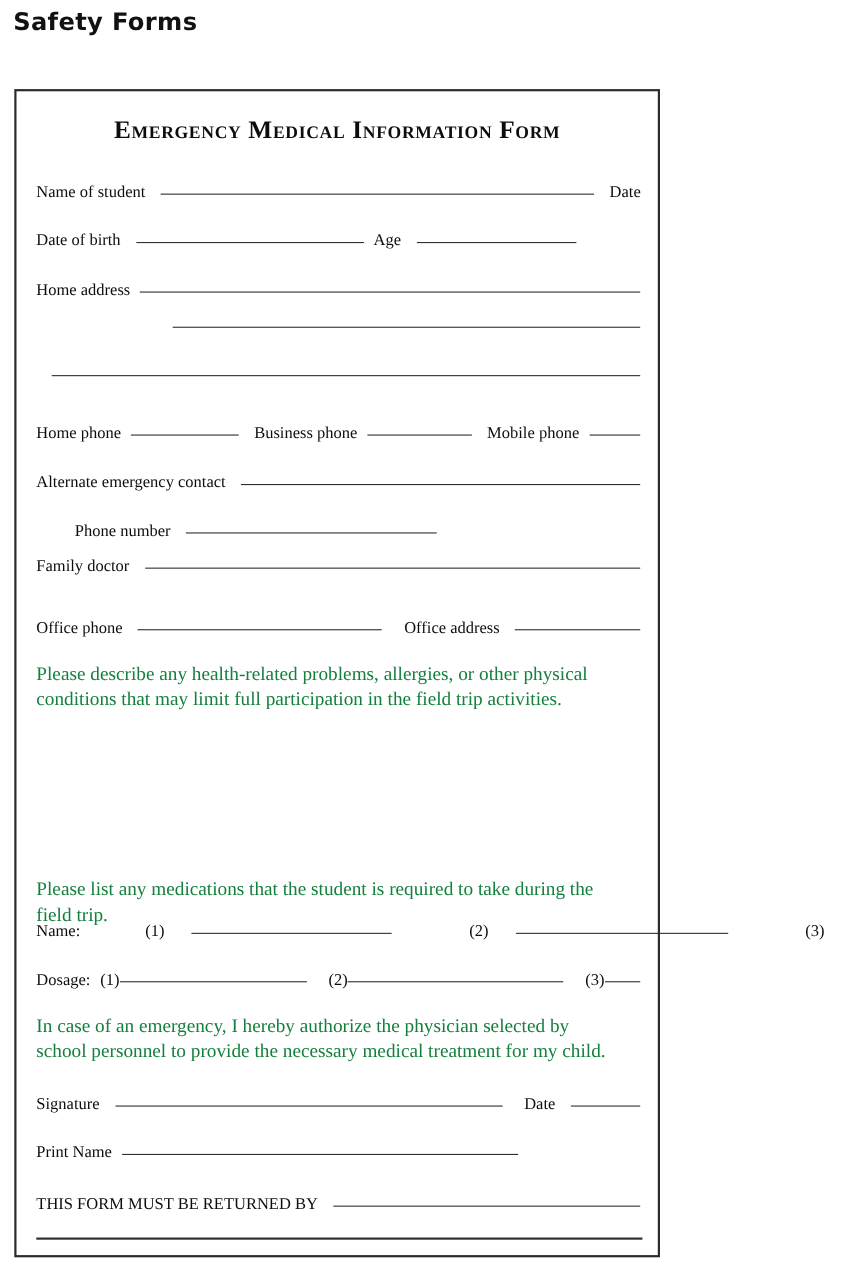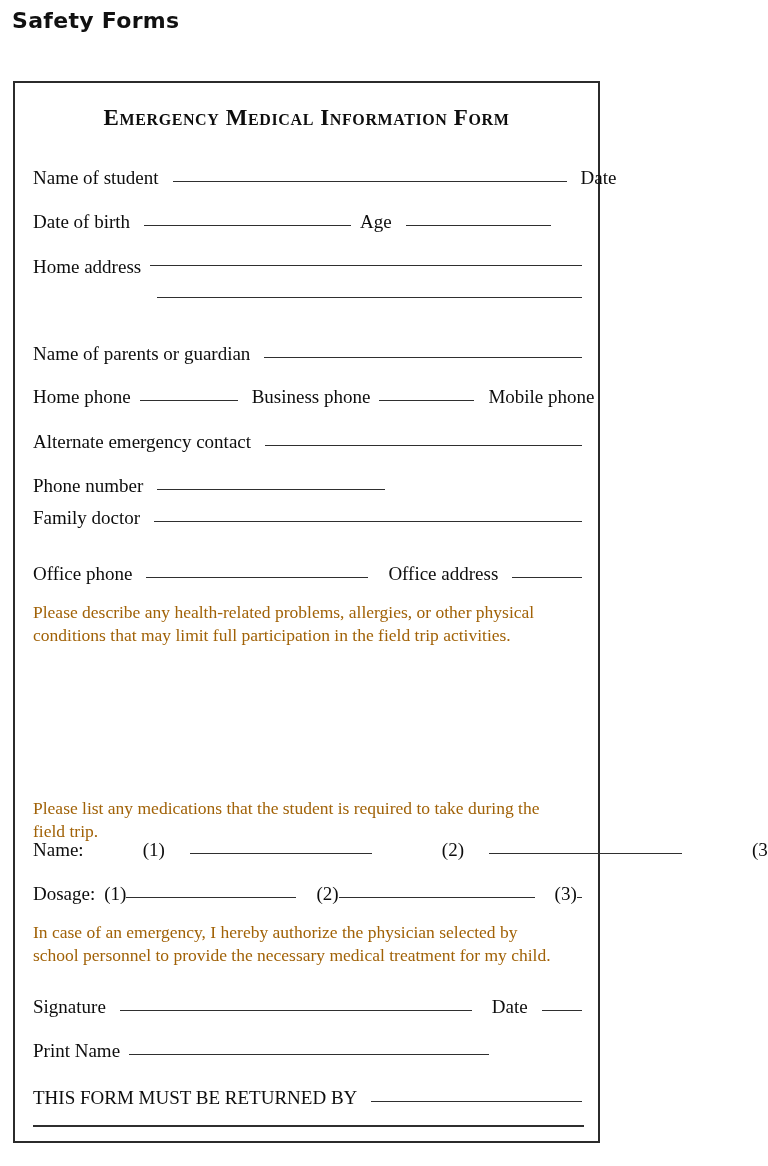--- a/index.html
+++ b/index.html
@@ -51,21 +51,21 @@
     color: #0d0d0d;
   }
 
   
   .row {
     position: absolute;
     left: 18px;
     right: 16px;
     display: flex;
     align-items: baseline;
-    font-size: 19px;
+    font-size: 15px;
     white-space: nowrap;
   }
   .lbl {
     flex: 0 0 auto;
     color: #0d0d0d;
   }
   
   .line {
     flex: 0 0 auto;
     height: 0;
@@ -78,21 +78,21 @@
   .gap-m { flex: 0 0 14px; }
   .gap-l { flex: 0 0 20px; }
 
   
   .para {
     position: absolute;
     left: 18px;
     right: 40px;
     font-size: 17.5px;
     line-height: 1.33;
-    color: #a16207;
+    color: #15803d;
   }
 
   .bottom-rule {
     position: absolute;
     left: 18px;
     right: 14px;
     height: 0;
     border-bottom: 2px solid #2f2f2f;
   }
 </style>
@@ -118,32 +118,31 @@
   <div class="row" style="top:128px;">
     <span class="lbl">Date of birth</span>
     <span class="gap-m"></span>
     <span class="line" style="width:207px;"></span>
     <span class="gap-s"></span>
     <span class="lbl">Age</span>
     <span class="gap-m"></span>
     <span class="line" style="width:145px;"></span>
   </div>
 
-  <div class="row" style="top:173px;align-items:center;">
+  <div class="row" style="top:173px;">
     <span class="lbl">Home address</span>
     <span class="gap-s"></span>
     <span class="line grow"></span>
   </div>
 
   <div class="row" style="top:216px; left:142px;">
     <span class="line grow"></span>
   </div>
 
   <div class="row" style="top:260px;">
-    <span class="lbl">Name of parents or guardian</span>
     <span class="gap-m"></span>
     <span class="line grow"></span>
   </div>
 
   <div class="row" style="top:303px;">
     <span class="lbl">Home phone</span>
     <span class="gap-s"></span>
     <span class="line" style="width:98px;"></span>
     <span class="gap-m"></span>
     <span class="lbl">Business phone</span>
@@ -154,21 +153,21 @@
     <span class="gap-s"></span>
     <span class="line grow"></span>
   </div>
 
   <div class="row" style="top:348px;">
     <span class="lbl">Alternate emergency contact</span>
     <span class="gap-m"></span>
     <span class="line grow"></span>
   </div>
 
-  <div class="row" style="top:392px;">
+  <div class="row" style="top:392px;margin-left:35px;">
     <span class="lbl">Phone number</span>
     <span class="gap-m"></span>
     <span class="line" style="width:228px;"></span>
   </div>
 
   <div class="row" style="top:424px;">
     <span class="lbl">Family doctor</span>
     <span class="gap-m"></span>
     <span class="line grow"></span>
   </div>

